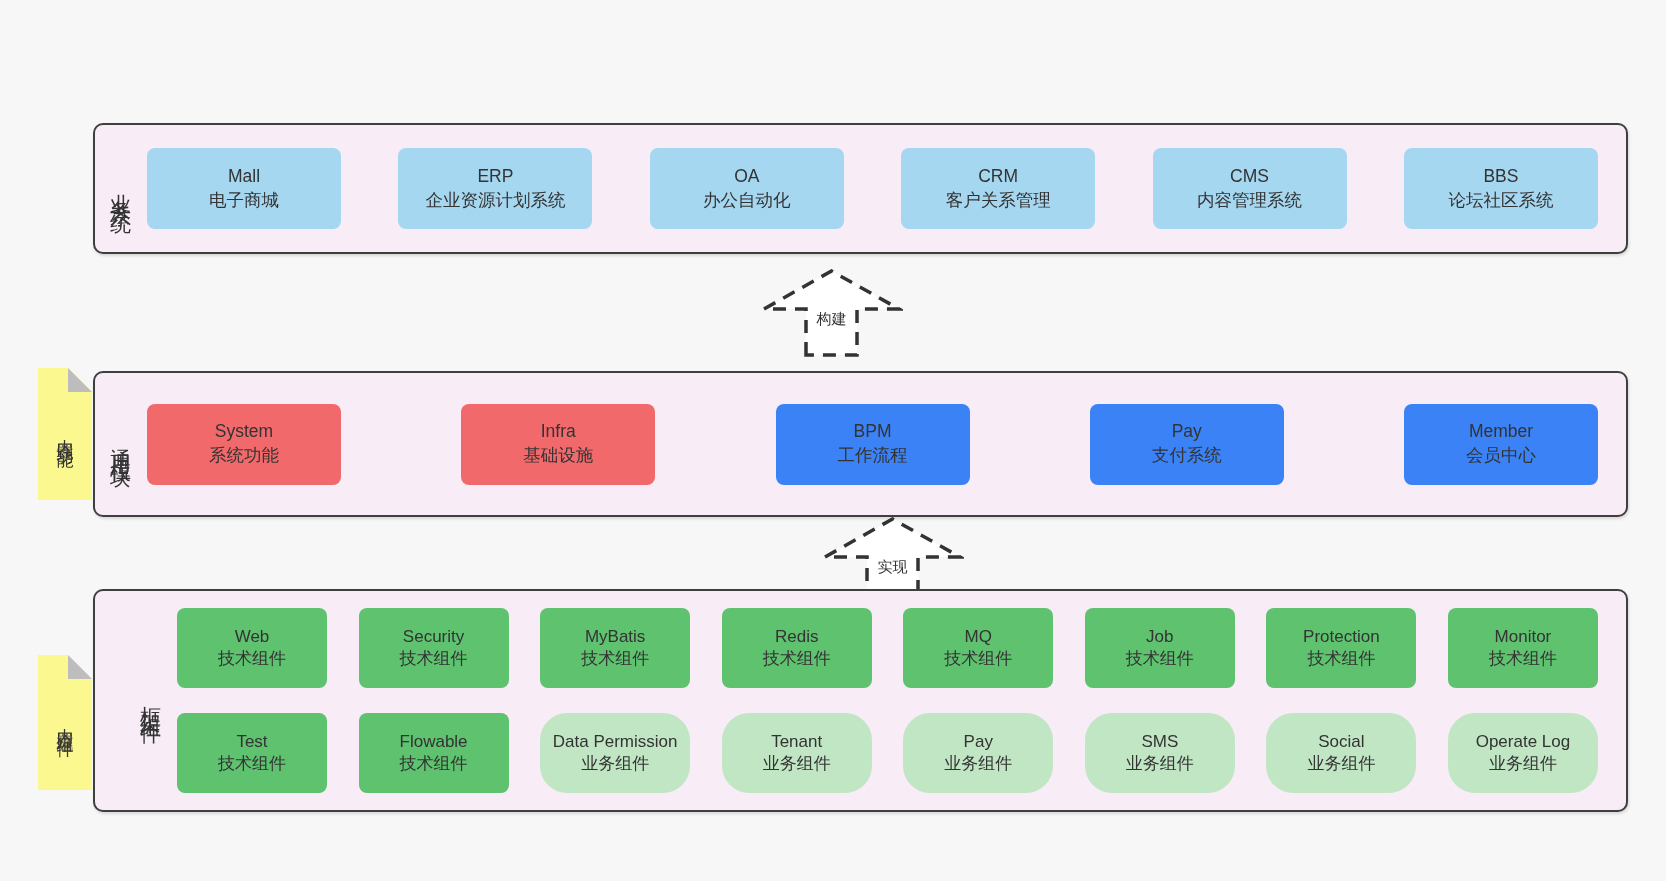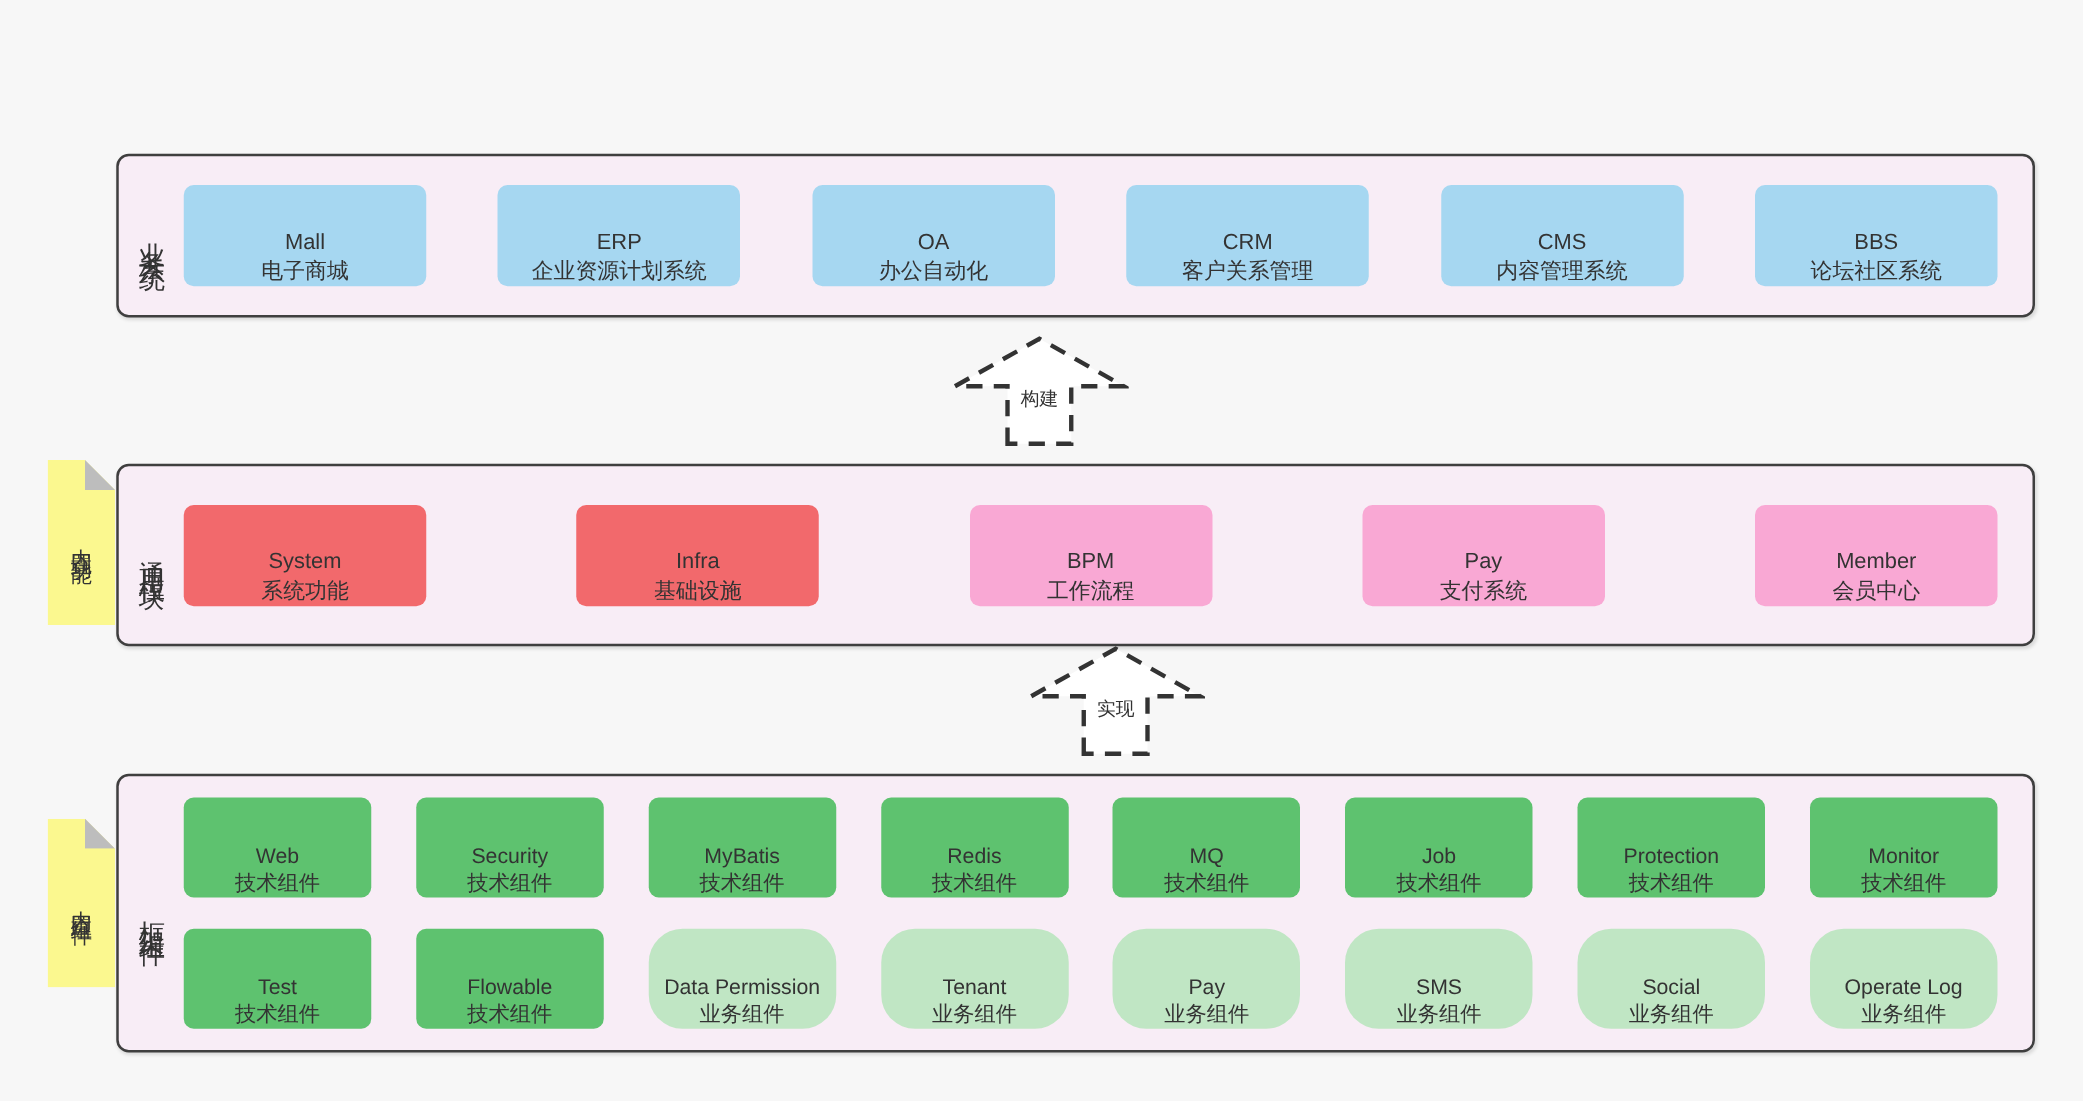--- a/index.html
+++ b/index.html
@@ -9,38 +9,38 @@
     font-family:"Liberation Sans","DejaVu Sans",sans-serif;
     color:#333;
   }
   .band{
     position:absolute;left:93px;width:1535px;box-sizing:border-box;
     background:#f8edf6;border:2px solid #3f3f3f;border-radius:10px;
     display:flex;box-shadow:1px 2px 3px rgba(0,0,0,.12);
   }
   #band-business{top:123px;height:131px;}
   #band-modules{top:371px;height:146px;}
-  #band-components{top:619px;height:223px;}
+  #band-components{top:589px;height:223px;padding-left:30px;}
   .vlabel{flex:0 0 52px;display:flex;align-items:center;justify-content:center;}
   .vlabel span{
     writing-mode:vertical-rl;text-orientation:upright;
     font-size:21px;letter-spacing:6px;line-height:1;color:#333;
   }
   .boxes{flex:1;display:flex;align-items:center;justify-content:space-between;padding-right:28px;}
   .rows{flex:1;display:flex;flex-direction:column;justify-content:center;gap:25px;padding-right:28px;}
   .row{display:flex;justify-content:space-between;}
   .box{
-    border-radius:8px;display:flex;flex-direction:column;align-items:center;justify-content:flex-end;
+    border-radius:8px;display:flex;flex-direction:column;align-items:center;justify-content:center;
     text-align:center;font-size:17.5px;line-height:1.35;color:#333;
   }
   .col6{width:194px;height:81px;}
   .col8{width:150px;height:80px;font-size:17px;line-height:1.3;}
   .blue{background:#a6d7f1;}
   .red{background:#f2696c;}
-  .pink{background:#f9a8d4;}
+  .pink{background:#3b82f6;}
   .green{background:#5ec26f;}
   .lightgreen{background:#c0e6c4;border-radius:27px;}
   .arrow{position:absolute;width:143px;height:92px;}
   #arrow-build{left:760px;top:267px;}
   #arrow-implement{left:821px;top:515px;text-align:center;}
   .arrow svg{display:block;}
   .arrow-label{
     position:absolute;left:50%;top:43px;transform:translateX(-50%);
     background:#ffffff;padding:0 3px;font-size:15px;color:#333;white-space:nowrap;
   }

